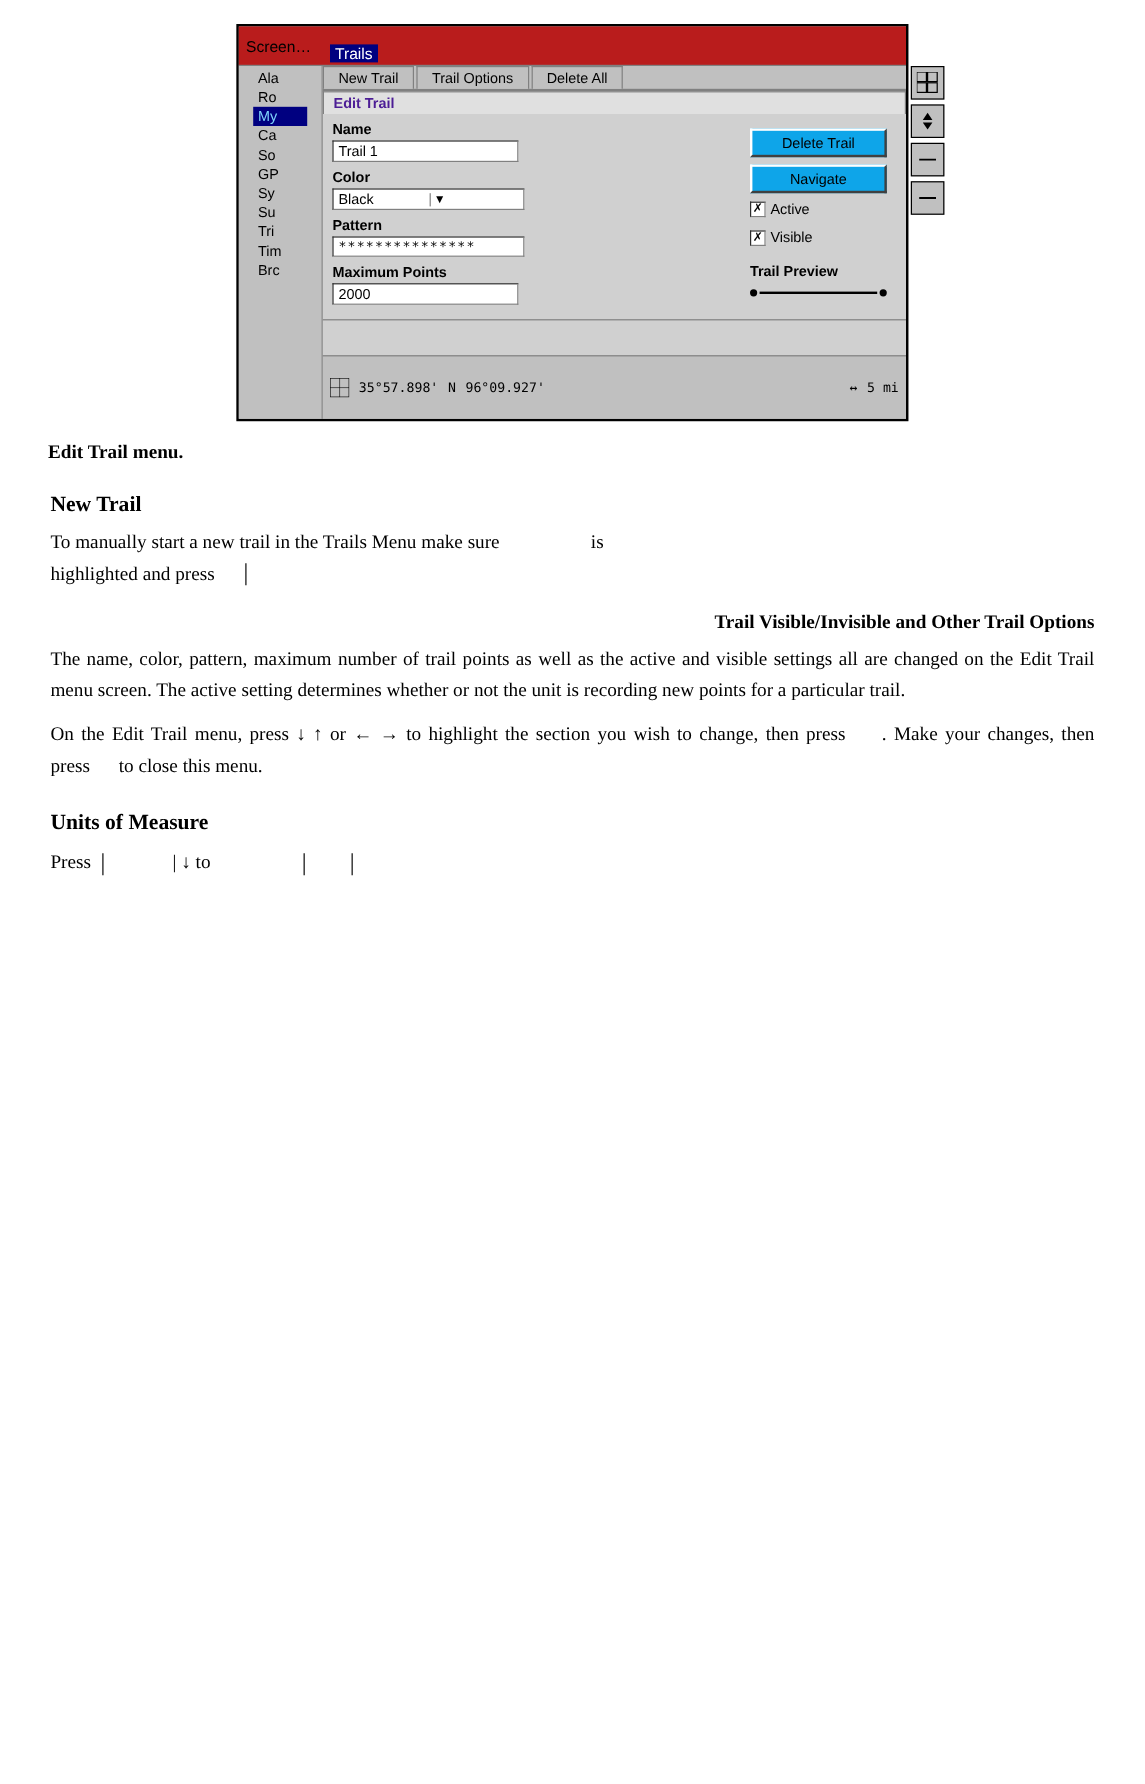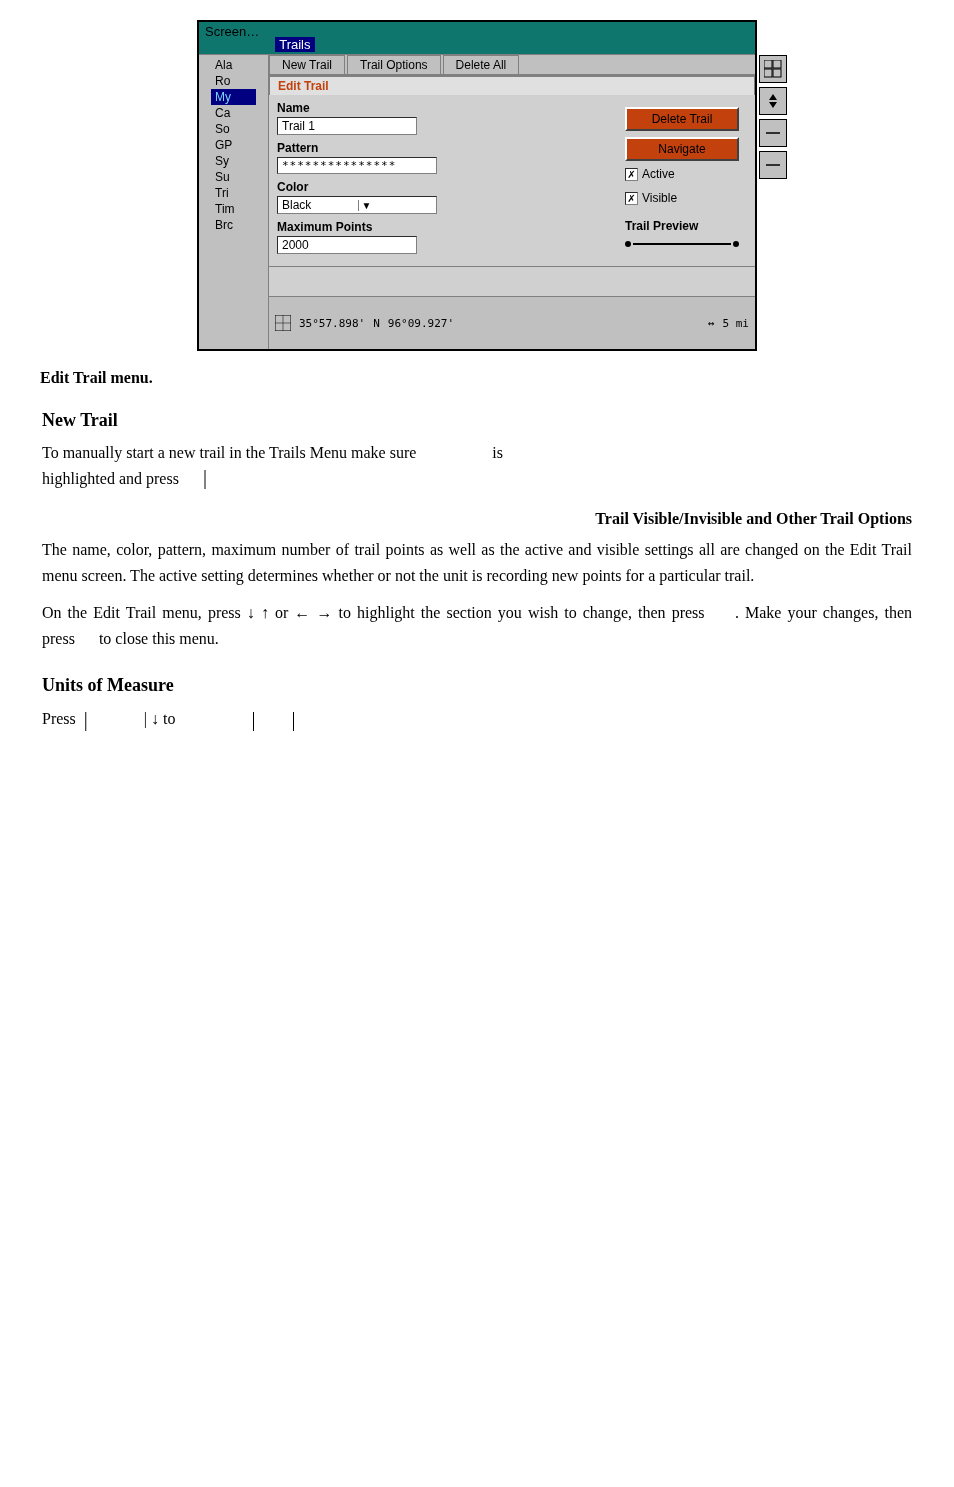--- a/index.html
+++ b/index.html
@@ -25,25 +25,26 @@
     .menu-window {
       border: 2px solid #000;
       background: #c0c0c0;
       width: 560px;
       position: relative;
       font-family: Arial, sans-serif;
       font-size: 13px;
     }
 
     .menu-bar {
-      background: #0f766e;
+      background: #b91c1c;
       border-bottom: 1px solid #808080;
       padding: 2px 6px;
       display: flex;
       gap: 16px;
+      align-items: center;
     }
 
     .menu-bar-item {
       font-size: 13px;
       cursor: pointer;
     }
 
     .menu-bar-item.active {
       background: #000080;
       color: #fff;
@@ -86,21 +87,21 @@
       background: #c0c0c0;
       cursor: pointer;
       font-size: 12px;
       margin-right: 2px;
     }
 
     .tab-label-edit {
       font-weight: bold;
       font-size: 12px;
       padding: 2px 8px;
-      color: #c2410c;
+      color: #4c1d95;
       background: #e0e0e0;
       border-top: 1px solid #808080;
       border-left: 1px solid #808080;
       border-right: 1px solid #808080;
     }
 
     .form-row {
       margin-bottom: 6px;
     }
 
@@ -108,21 +109,21 @@
       font-size: 12px;
       font-weight: bold;
       margin-bottom: 2px;
     }
 
     .form-input {
       background: #fff;
       border: 1px inset #808080;
       padding: 1px 4px;
       font-size: 12px;
-      width: 140px;
+      width: 155px;
       display: inline-block;
     }
 
     .form-input-with-arrow {
       display: inline-flex;
       align-items: center;
       background: #fff;
       border: 1px inset #808080;
       width: 160px;
     }
@@ -153,21 +154,21 @@
     
     .dialog-right {
       padding: 6px 8px;
       display: flex;
       flex-direction: column;
       gap: 6px;
       min-width: 130px;
     }
 
     .win-button {
-      background: #c2410c;
+      background: #0ea5e9;
       border-top: 2px solid #fff;
       border-left: 2px solid #fff;
       border-right: 2px solid #404040;
       border-bottom: 2px solid #404040;
       padding: 3px 8px;
       font-size: 12px;
       cursor: pointer;
       text-align: center;
       min-width: 100px;
     }
@@ -310,30 +311,30 @@
 
         <div style="display:flex; background:#d0d0d0; padding: 6px 8px;">
 
           <div style="flex:1;">
             <div class="form-row">
               <div class="form-label">Name</div>
               <div class="form-input">Trail 1</div>
             </div>
 
             <div class="form-row">
-              <div class="form-label">Pattern</div>
-              <div class="pattern-input">***************</div>
-            </div>
-
-            <div class="form-row">
               <div class="form-label">Color</div>
               <div class="form-input-with-arrow">
                 <span>Black</span>
                 <span class="dropdown-arrow">▼</span>
               </div>
+            </div>
+
+            <div class="form-row">
+              <div class="form-label">Pattern</div>
+              <div class="pattern-input">***************</div>
             </div>
 
             <div class="form-row">
               <div class="form-label">Maximum Points</div>
               <div class="form-input">2000</div>
             </div>
           </div>
 
           <div class="dialog-right">
             <div class="win-button">Delete Trail</div>

